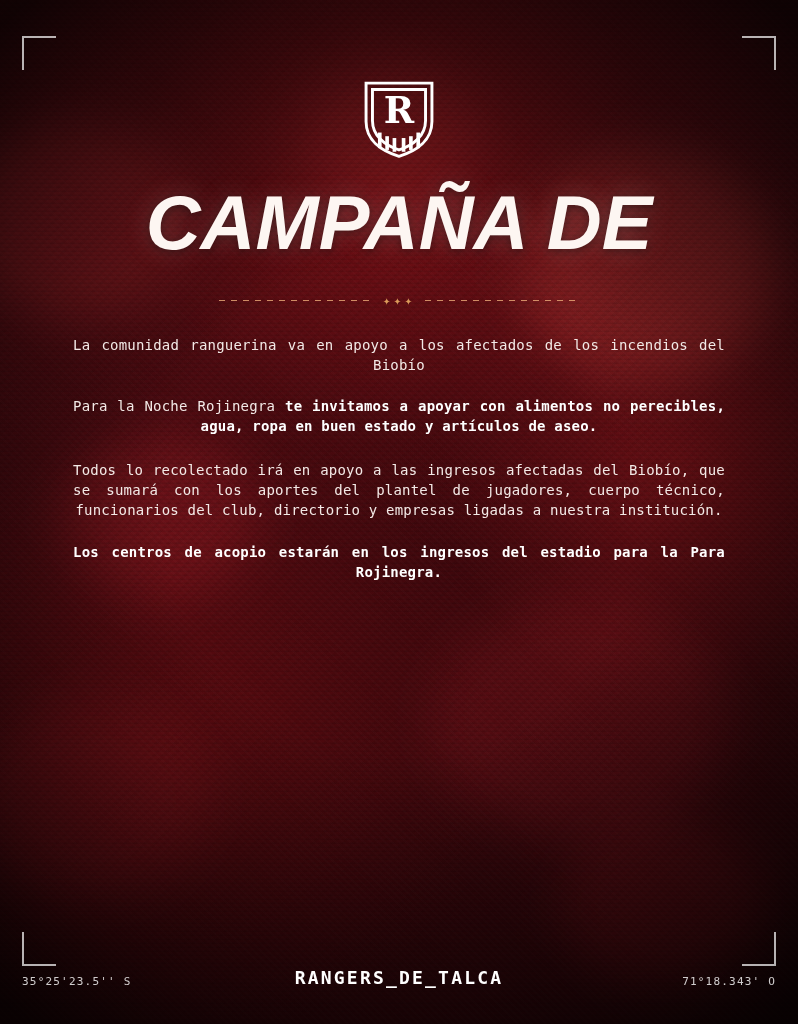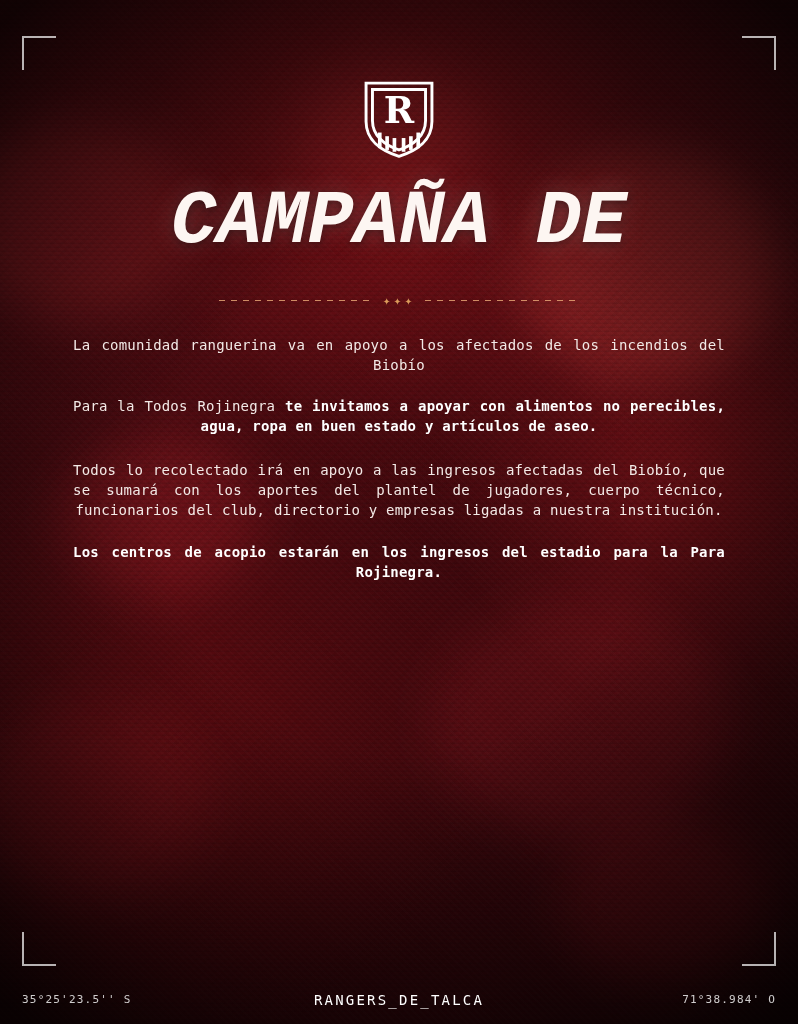--- a/index.html
+++ b/index.html
@@ -90,21 +90,21 @@
     letter-spacing: 2.2px;
     font-weight: 700;
     white-space: nowrap;
   }
 
   .headline {
     margin-top: 26px;
     width: 100%;
     text-align: center;
     color: #fdf6f2;
-    font-family: Liberation Mono, monospace;
+    font-family: Liberation Sans, sans-serif;
     font-style: italic;
     font-weight: 700;
     font-size: 76px;
     line-height: 0.97;
     letter-spacing: 0px;
     text-shadow: 0 0 24px rgba(255,180,180,0.25), 0 2px 10px rgba(0,0,0,0.5);
     padding: 0 26px;
   }
   .headline .line { display: block; white-space: nowrap; }
   .headline .line2 { font-size: 74px; }
@@ -142,38 +142,38 @@
     text-align-last: center;
     letter-spacing: 0.2px;
   }
   .para { margin-bottom: 22px; }
   .para.p2 { margin-bottom: 24px; }
   .para b { color: #fff; font-weight: 700; }
   .para.strong { font-weight: 700; color: #ffffff; }
 
   .footer {
     position: absolute;
-    left: 0; right: 0; bottom: 18px;
+    left: 0; right: 0; bottom: 36px;
     display: flex;
-    align-items: center;
+    align-items: flex-end;
     justify-content: space-between;
     padding: 0 22px;
     color: rgba(255,255,255,0.8);
     font-size: 11px;
     letter-spacing: 1.2px;
     z-index: 6;
   }
   .footer .center {
     position: absolute;
     left: 0; right: 0;
     text-align: center;
-    font-size: 14px;
+    font-size: 18px;
     letter-spacing: 2.2px;
     color: #ffffff;
-    font-weight: 400;
+    font-weight: 700;
   }
   .footer .coord { position: relative; z-index: 2; }
 </style>
 </head>
 <body>
 
 <div class="poster">
 
   <div class="blotch" style="width:230px;height:200px;left:-40px;top:120px;background:rgba(190,40,40,0.30);"></div>
   <div class="blotch" style="width:260px;height:230px;left:520px;top:150px;background:rgba(205,60,50,0.32);"></div>
@@ -220,27 +220,27 @@
     <div class="divider">
       <span class="dashline"></span>
       <span class="orn">✦✦✦</span>
       <span class="dashline"></span>
     </div>
 
     <div class="body">
       <p class="para p1">La comunidad ranguerina va en apoyo a los afectados de los incendios del Biobío</p>
 
       <p class="para p2">
-        <span>Para la Todos Rojinegra </span><b>te invitamos a apoyar con alimentos no perecibles, agua, ropa en buen estado y artículos de aseo.</b>
+        <span>Para la Noche Rojinegra </span><b>te invitamos a apoyar con alimentos no perecibles, agua, ropa en buen estado y artículos de aseo.</b>
       </p>
 
       <p class="para p3">Todos lo recolectado irá en apoyo a las ingresos afectadas del Biobío, que se sumará con los aportes del plantel de jugadores, cuerpo técnico, funcionarios del club,  directorio y empresas ligadas a nuestra institución.</p>
 
       <p class="para p4 strong">Los centros de acopio estarán en los ingresos del estadio para la Para Rojinegra.</p>
     </div>
   </div>
 
   <div class="footer">
     <span class="coord">35°25'23.5'' S</span>
     <span class="center">RANGERS_DE_TALCA</span>
-    <span class="coord">71°38.984' O</span>
+    <span class="coord">71°18.343' O</span>
   </div>
 </div>
 
 </body></html>

